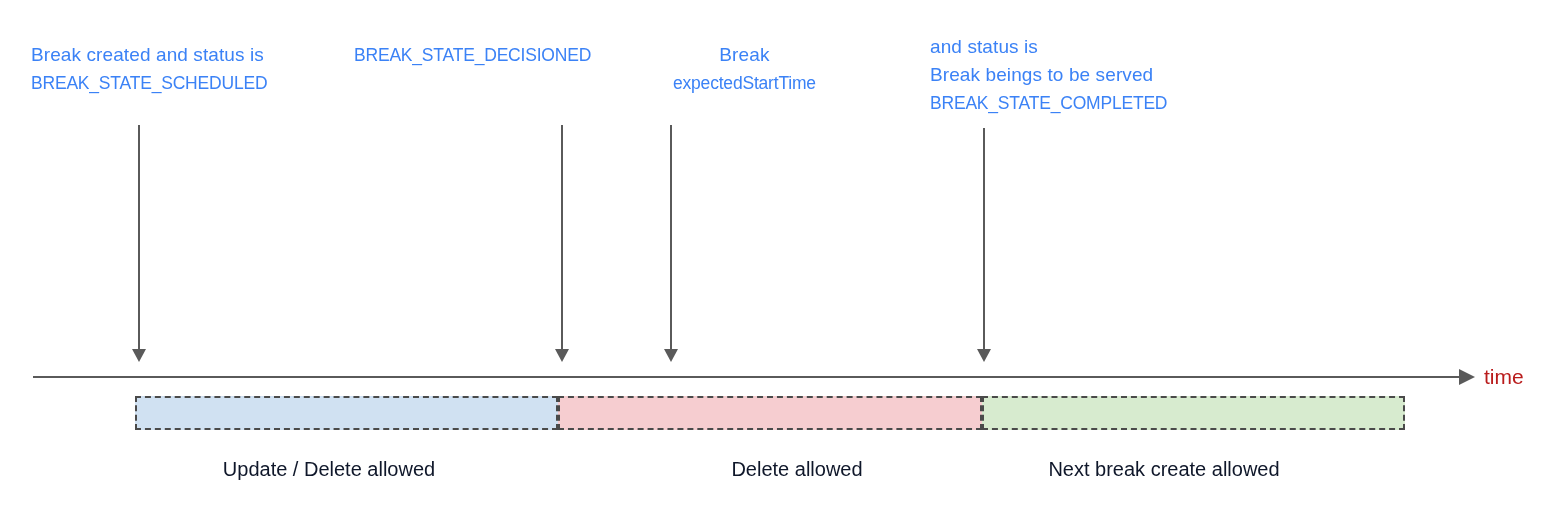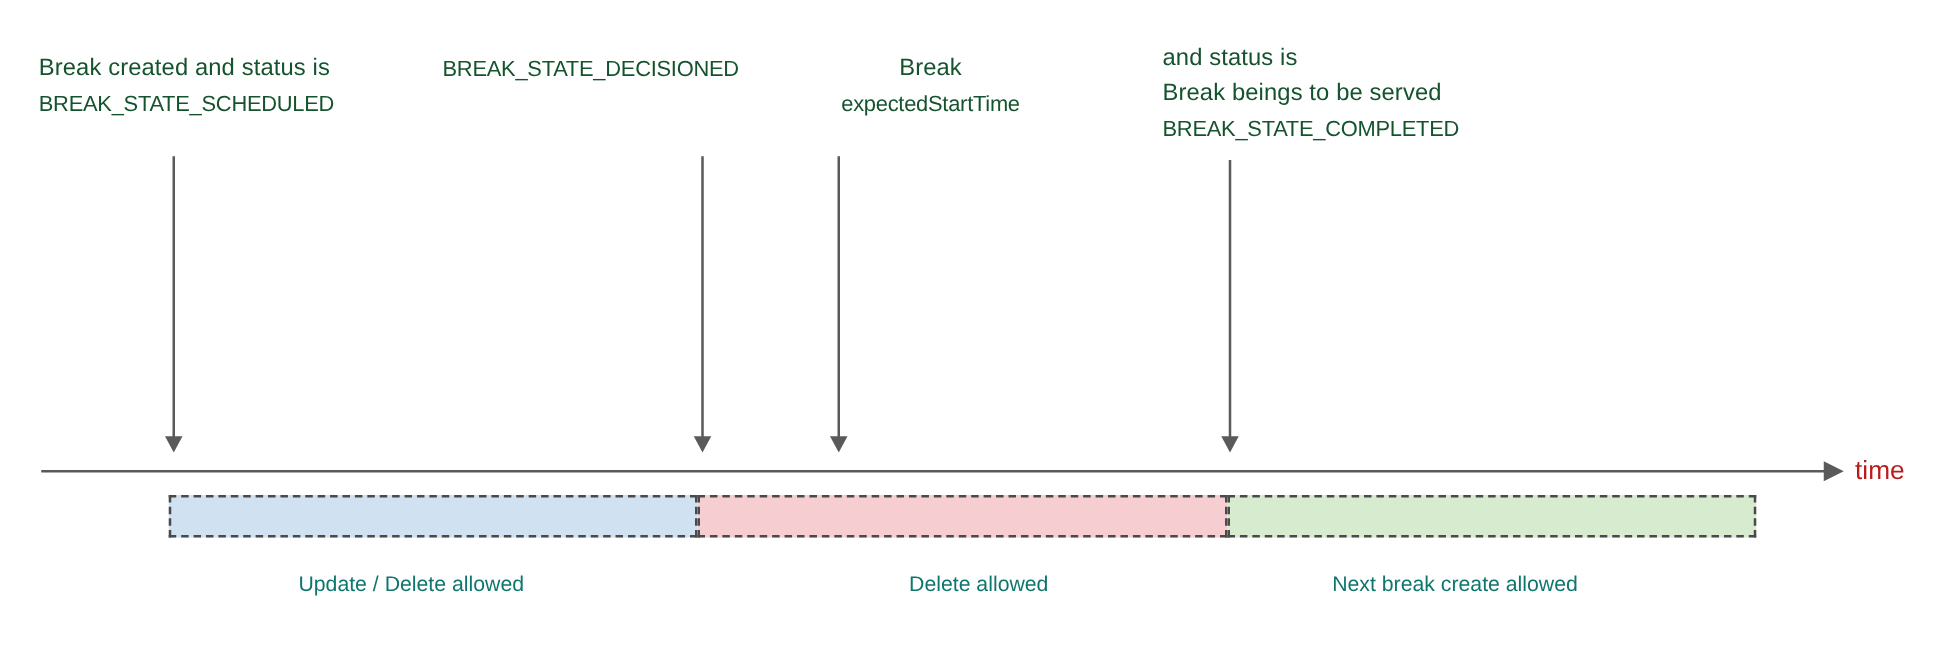--- a/index.html
+++ b/index.html
@@ -20,21 +20,21 @@
     height: 520px;
     background: #ffffff;
     overflow: hidden;
   }
 
   
   .annotation {
     position: absolute;
     font-size: 19px;
     line-height: 28px;
-    color: #14532d;
+    color: #3b82f6;
     white-space: pre;
     letter-spacing: 0.1px;
   }
   .annotation .mono {
     font-family: Liberation Sans, sans-serif;
     font-size: 17.5px;
     letter-spacing: -0.2px;
   }
   .annotation .line {
     display: block;
@@ -95,22 +95,22 @@
     top: 396px;
     height: 34px;
     box-sizing: border-box;
     border: 2px dashed #4a4a4a;
   }
 
   
   .caption {
     position: absolute;
     top: 458px;
-    font-size: 17px;
-    color: #0f766e;
+    font-size: 20px;
+    color: #0f172a;
     text-align: center;
     white-space: nowrap;
   }
 </style>
 </head>
 <body>
 
 <div id="diagram">
 
   <div id="annotations-layer">
@@ -144,17 +144,17 @@
   <div id="time-axis-label">time</div>
 
   <div id="phases-layer">
       <div class="phase-bar" style="left: 135px; width: 423px; background: rgb(208, 225, 242); border-color: rgb(74, 74, 74);"></div>
       <div class="phase-bar" style="left: 558px; width: 424px; background: rgb(246, 205, 208); border-color: rgb(74, 74, 74);"></div>
       <div class="phase-bar" style="left: 982px; width: 423px; background: rgb(215, 235, 207); border-color: rgb(74, 74, 74);"></div>
     </div>
 
   <div id="captions-layer">
       <div class="caption" style="left: 79px; width: 500px;">Update / Delete allowed</div>
-      <div class="caption" style="left: 533px; width: 500px;">Delete allowed</div>
+      <div class="caption" style="left: 547px; width: 500px;">Delete allowed</div>
       <div class="caption" style="left: 914px; width: 500px;">Next break create allowed</div>
     </div>
 
 </div>
 
 </body></html>

